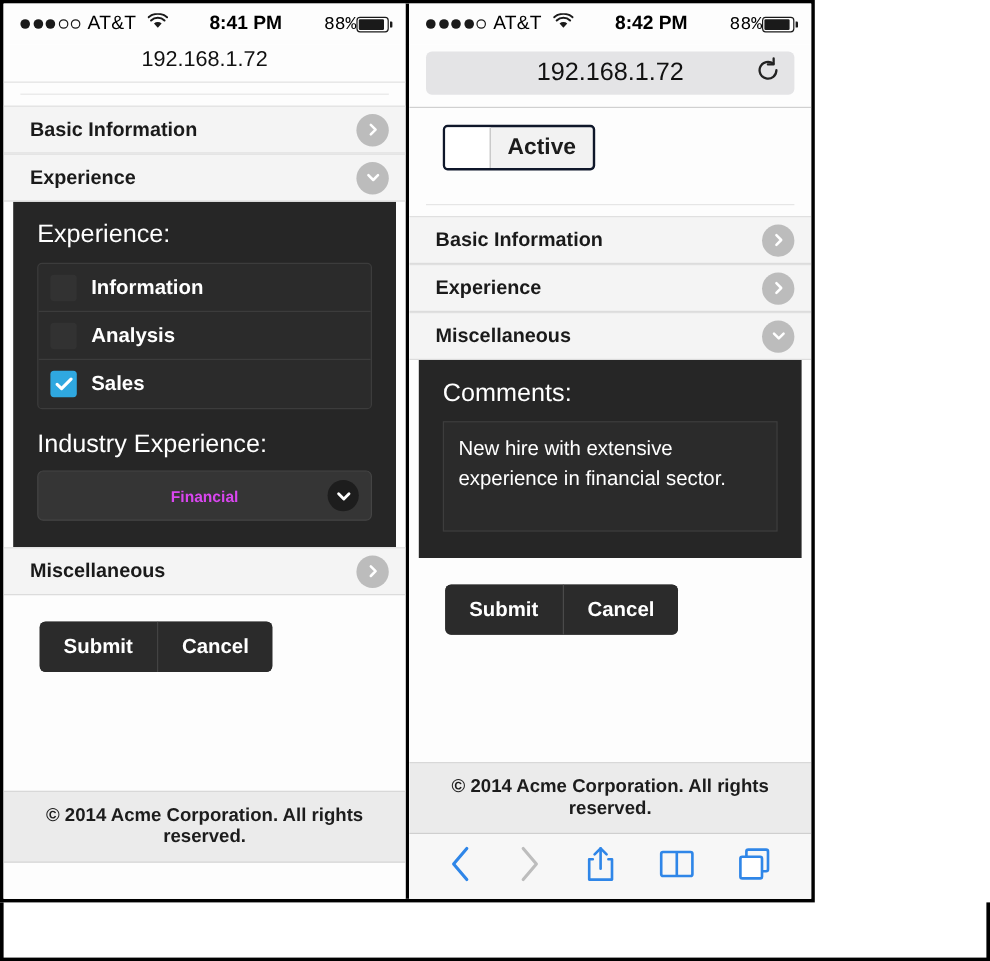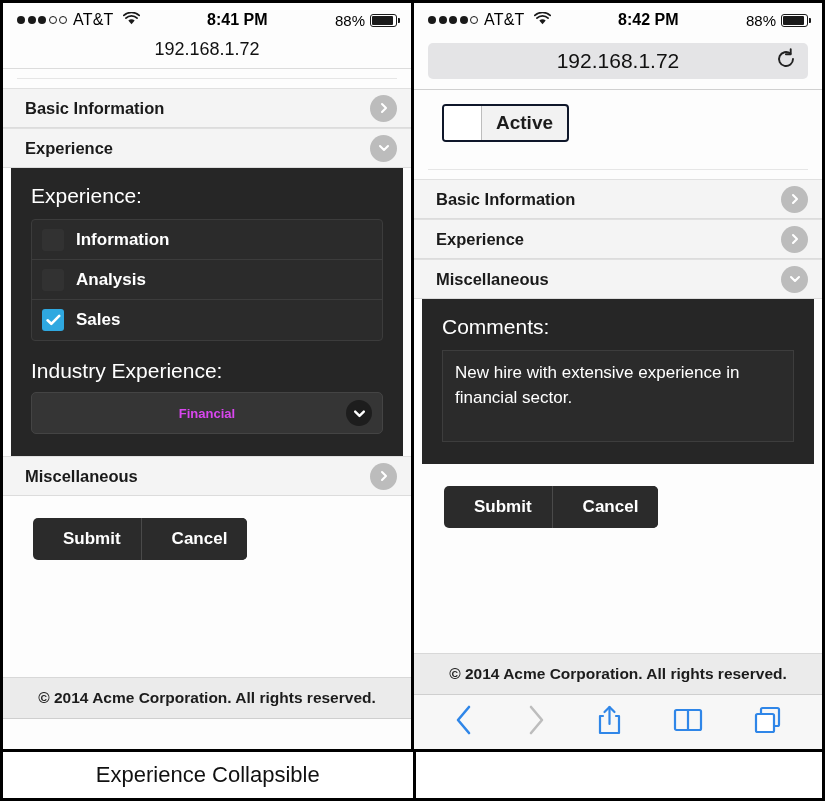--- a/index.html
+++ b/index.html
@@ -12,21 +12,21 @@
 
   .figure {
     width: 825px; height: 801px;
     display: flex; flex-direction: column;
     background: #fff;
   }
 
   
   .panels {
     display: flex;
-    width: 825px;
+    width: 679px;
     height: 752px;
     border-top: 3px solid #000;
     border-left: 3px solid #000;
     border-right: 3px solid #000;
     border-bottom: 3px solid #000;
     align-items: flex-end;
   }
   .panel {
     width: 409.5px;
     height: 746px;
@@ -48,21 +48,21 @@
     flex: 0 0 auto;
   }
   .sb-left { display: flex; align-items: center; gap: 6px; flex: 0 0 auto; }
   .dots { display: flex; align-items: center; gap: 2.5px; }
   .dot { width: 8px; height: 8px; border-radius: 50%; }
   .dot.on { background: #1a1a1a; }
   .dot.off { background: transparent; border: 1.3px solid #1a1a1a; width: 8px; height: 8px; }
   .carrier { font-size: 16px; font-weight: 400; letter-spacing: .2px; }
   .wifi { margin-left: 3px; display: inline-block; }
   .sb-center { flex: 1 1 auto; text-align: center; font-size: 16px; font-weight: 700; }
-  .sb-right { display: flex; align-items: center; gap: 5px; flex: 0 0 auto; }
+  .sb-right { display: flex; align-items: center; flex: 0 0 auto; font-family: Liberation Mono, monospace; }
   .batt-pct { font-size: 15px; font-weight: 400; }
   .batt {
     width: 27px; height: 13px;
     border: 1.5px solid #1a1a1a; border-radius: 3px;
     position: relative; background: #fff;
   }
   .batt::after {
     content:""; position:absolute; right:-4px; top:3.5px;
     width:2.5px; height:5px; background:#1a1a1a; border-radius:0 1px 1px 0;
   }
@@ -210,21 +210,20 @@
   .btngroup {
     display: inline-flex;
     border-radius: 5px; overflow: hidden;
     background: #2b2b2b;
   }
   .btngroup .btn {
     padding: 11px 20px;
     font-size: 17px; font-weight: 700; color: #fff;
     background: #2b2b2b;
     border-right: 1px solid #4a4a4a;
-    margin-left: 10px;
   }
   .btngroup .btn:last-child { border-right: none; }
 
   .spacer { flex: 1 1 auto; background: #fdfdfd; }
 
   .footer {
     background: #ebebeb;
     border-top: 1px solid #d8d8d8;
     border-bottom: 1px solid #cfcfcf;
     text-align: center;
@@ -497,16 +496,15 @@
           <svg width="30" height="30" viewBox="0 0 30 30">
             <rect x="8" y="3" width="18" height="18" rx="1.6" stroke="#2f86e8" stroke-width="2.2" fill="none"></rect>
             <rect x="3" y="9" width="18" height="18" rx="1.6" stroke="#2f86e8" stroke-width="2.2" fill="#fff"></rect>
           </svg>
         </span>
       </div>
     </div>
   </div>
 
   <div class="captions">
-    <div class="caption left">Experience Collapsible</div>
   </div>
 
 </div>
 
 </body></html>

